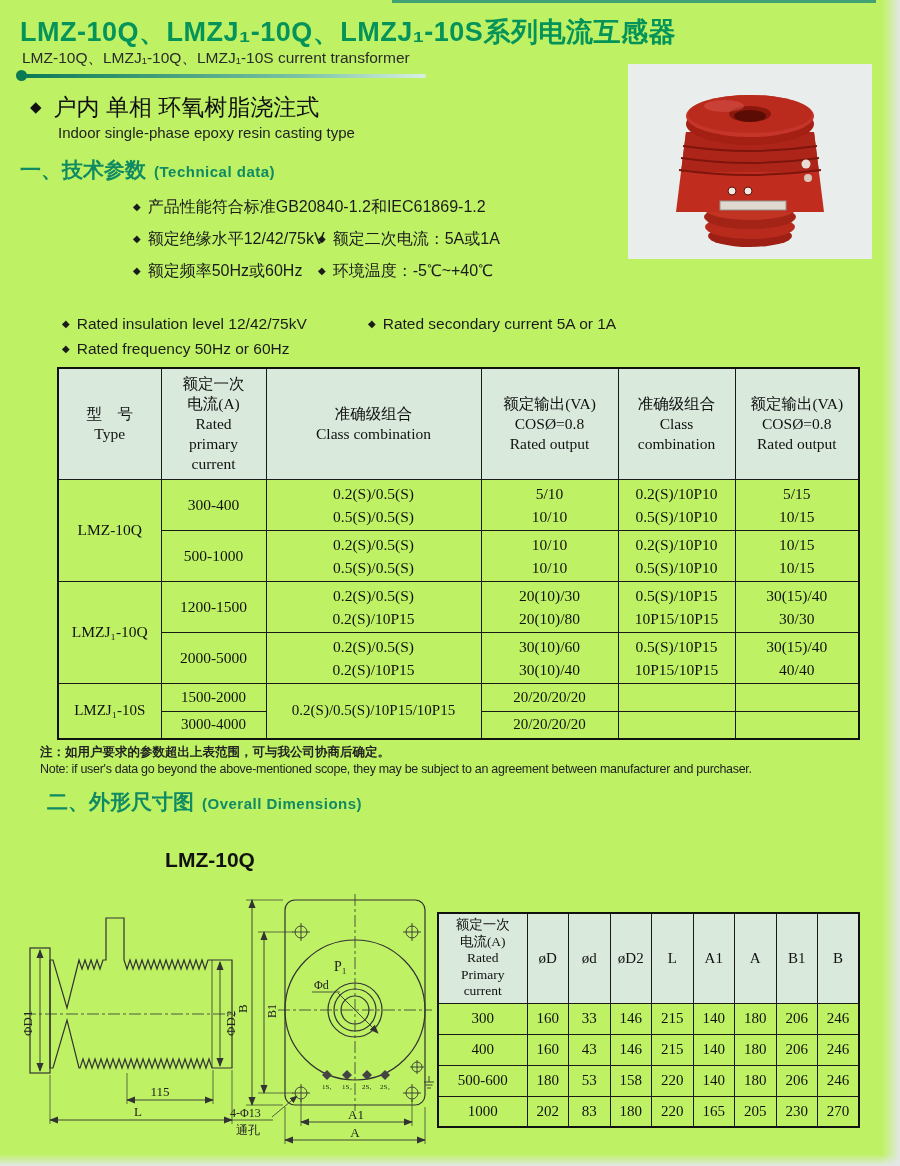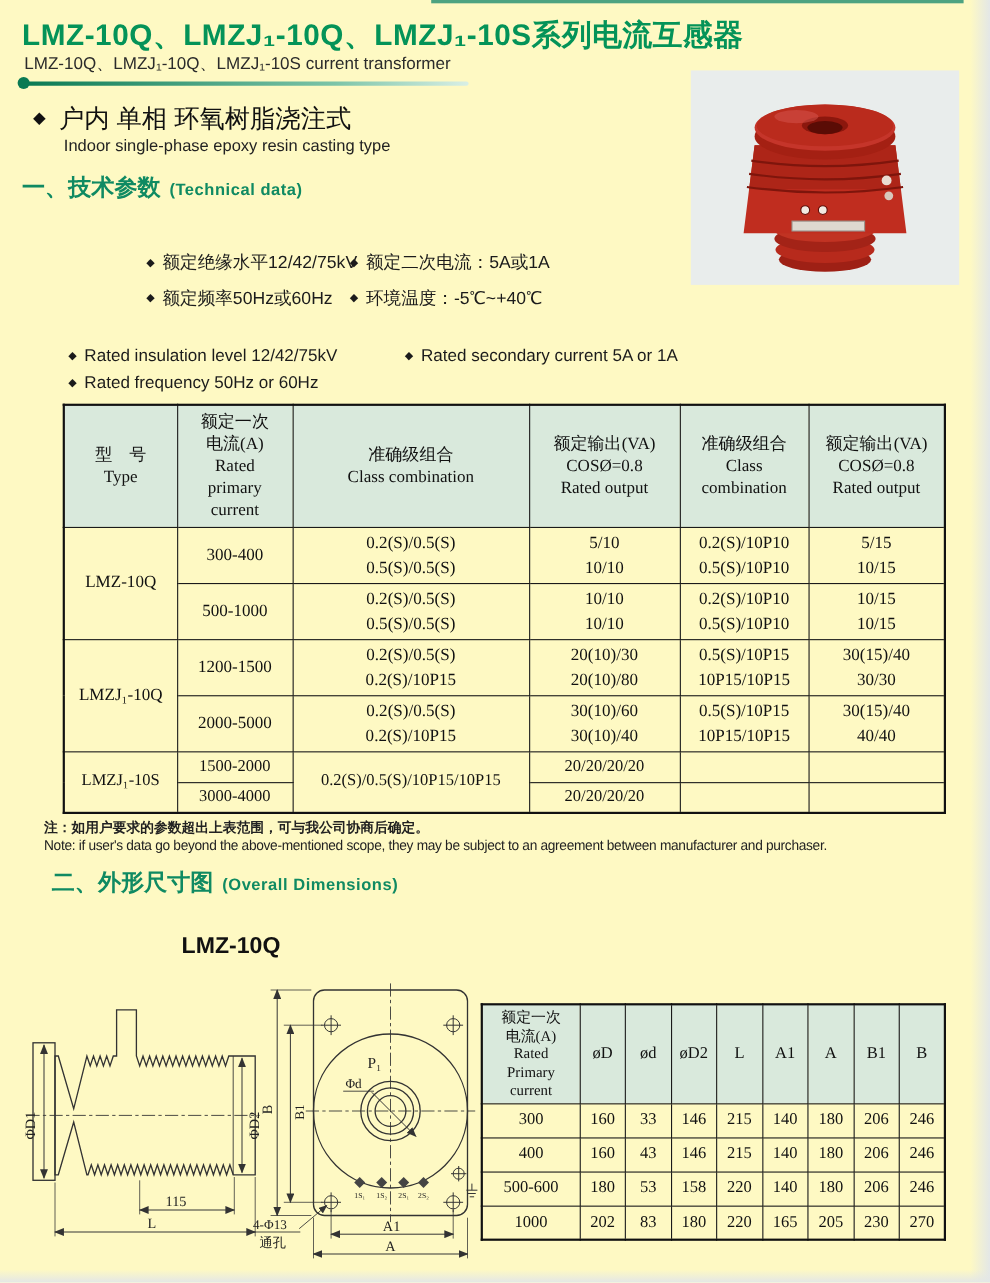--- a/index.html
+++ b/index.html
@@ -1,16 +1,16 @@
 <!DOCTYPE html>
 <html><head>
 <meta charset="utf-8">
 <style>
   html,body{margin:0;padding:0;background:#eef1f1;}
-  .page{position:relative;width:900px;height:1166px;background:#fef9c3;overflow:hidden;
+  .page{position:relative;width:900px;height:1166px;background:#bef264;overflow:hidden;
         font-family:"Liberation Sans",sans-serif;color:#1b1b1b;}
   .edge-r{position:absolute;right:0;top:0;width:18px;height:100%;
           background:linear-gradient(to right,rgba(255,255,255,0),#e3e7e7);}
   .edge-b{position:absolute;left:0;bottom:0;width:100%;height:12px;
           background:linear-gradient(to bottom,rgba(255,255,255,0),#e3e7e7);}
   .topline{position:absolute;left:392px;top:0;width:484px;height:3px;background:#2e9475;opacity:.85;}
 
   .title-cn{position:absolute;left:20px;top:14px;font-size:27px;font-weight:bold;color:#049358;letter-spacing:.5px;}
   .title-en{position:absolute;left:22px;top:48px;font-size:15.5px;color:#2b2b2b;}
   .rule{position:absolute;left:22px;top:74px;width:404px;height:4px;border-radius:2px;
@@ -100,20 +100,21 @@
 
   <div class="feature">
     <span class="dia">◆</span><span>户内 单相 环氧树脂浇注式</span>
   </div>
   <div class="feature-en">Indoor single-phase epoxy resin casting type</div>
 
   <div class="sec s1">
     <span>一、技术参数</span><span class="en">(Technical data)</span>
   </div>
 
+  <div class="bi" style="left:133px;top:197px;"><span class="dia">◆</span><span>产品性能符合标准GB20840-1.2和IEC61869-1.2</span></div>
   <div class="bi" style="left:133px;top:229px;"><span class="dia">◆</span><span>额定绝缘水平12/42/75kV</span></div>
   <div class="bi" style="left:318px;top:229px;"><span class="dia">◆</span><span>额定二次电流：5A或1A</span></div>
   <div class="bi" style="left:133px;top:261px;"><span class="dia">◆</span><span>额定频率50Hz或60Hz</span></div>
   <div class="bi" style="left:318px;top:261px;"><span class="dia">◆</span><span>环境温度：-5℃~+40℃</span></div>
   <div class="bi bi-en" style="left:62px;top:315px;"><span class="dia">◆</span><span>Rated  insulation level 12/42/75kV</span></div>
   <div class="bi bi-en" style="left:368px;top:315px;"><span class="dia">◆</span><span>Rated  secondary current 5A or 1A</span></div>
   <div class="bi bi-en" style="left:62px;top:340px;"><span class="dia">◆</span><span>Rated  frequency 50Hz or 60Hz</span></div>
   <div class="bi bi-en" style="left:368px;top:340px;margin-top:36px;"><span class="dia">◆</span><span>Ambient temperature  -5℃~+40℃</span></div>
 
   <table class="t-main">

